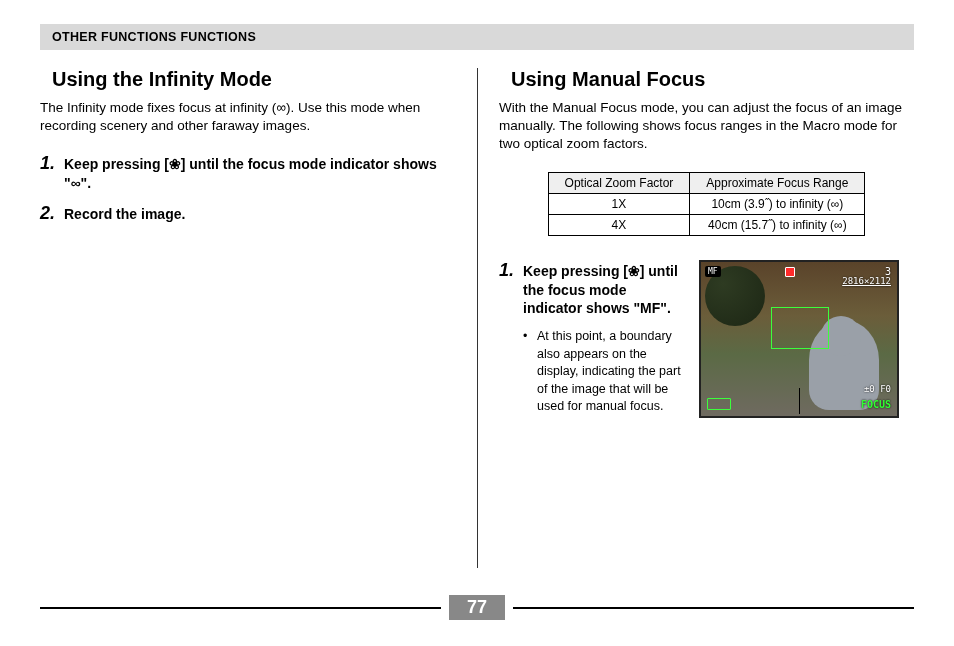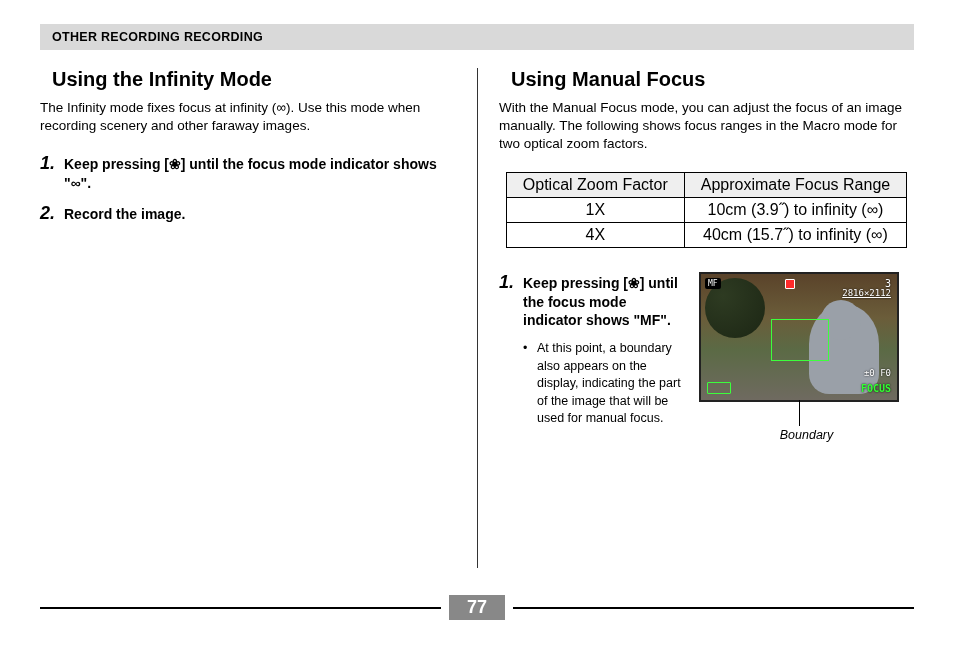--- a/index.html
+++ b/index.html
@@ -77,38 +77,38 @@
   .bullet {
     font-size: 12.5px;
     line-height: 1.4;
     margin-top: 10px;
     display: flex;
   }
   .bullet .dot { width: 14px; flex-shrink: 0; }
   table.focus {
     border-collapse: collapse;
     margin: 8px auto 24px auto;
-    font-size: 16px;
+    font-size: 12px;
     border-radius: 9px;
   }
   table.focus th, table.focus td {
     border: 1px solid #000;
     padding: 3px 16px;
     text-align: center;
   }
   table.focus th {
     background: #efefef;
     font-weight: normal;
   }
   .right-step-row { display: flex; }
   .right-step-text-col { width: 190px; flex-shrink: 0; }
   .img-col { flex: 1; padding-left: 10px; }
   .lcd {
     width: 200px;
-    height: 130px;
+    height: 158px;
     box-sizing: border-box;
     border: 2px solid #222;
     position: relative;
     background: linear-gradient(180deg, #5a432a 0%, #6b5d3a 35%, #5b6a45 60%, #6f6a60 100%);
     overflow: hidden;
   }
   .cat {
     position: absolute;
     right: 18px;
     bottom: 6px;
@@ -181,21 +181,21 @@
     font-size:18px;
     padding:2px 18px;
     margin:0 8px;
   }
 </style>
 </head>
 <body>
 
 <div class="page">
   <div class="header-bar">
-    <span>OTHER RECORDING RECORDING</span>
+    <span>OTHER FUNCTIONS FUNCTIONS</span>
   </div>
 
   <div class="vsep"></div>
 
   <div class="columns">
     <div class="col col-left">
       <h2>Using the Infinity Mode</h2>
       <p class="body">The Infinity mode fixes focus at infinity (∞). Use this mode when recording scenery and other faraway images.</p>
 
       <div class="step">
@@ -254,21 +254,20 @@
               <div class="overlay mf-ind">MF</div>
               <div class="overlay red-dot"></div>
               <div class="overlay num">3</div>
               <div class="overlay res">2816×2112</div>
               <div class="overlay ev">±0 F0</div>
               <div class="overlay focus-lbl">FOCUS</div>
               <div class="batt"></div>
             </div>
             <div class="boundary-line"></div>
           </div>
-          <div class="boundary-label">Boundary</div>
         </div>
       </div>
     </div>
   </div>
 
   <div class="page-num-wrap">
     <div class="line"></div>
     <div class="page-num">77</div>
     <div class="line"></div>
   </div>

